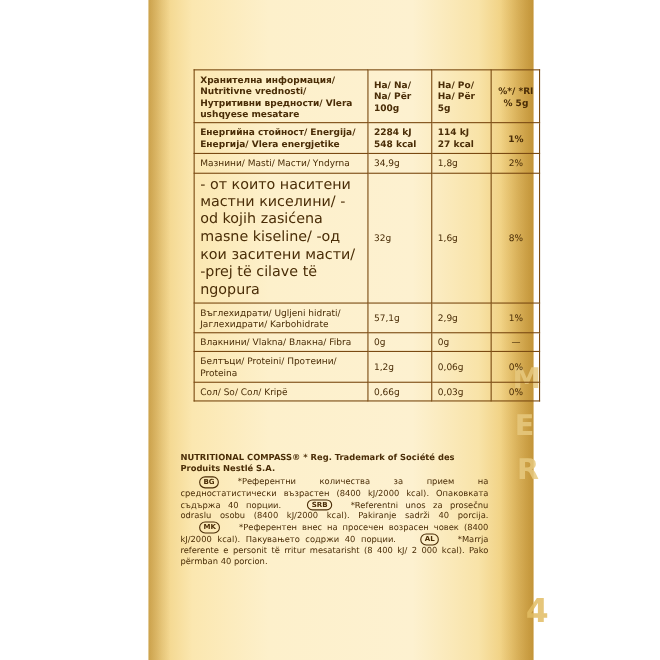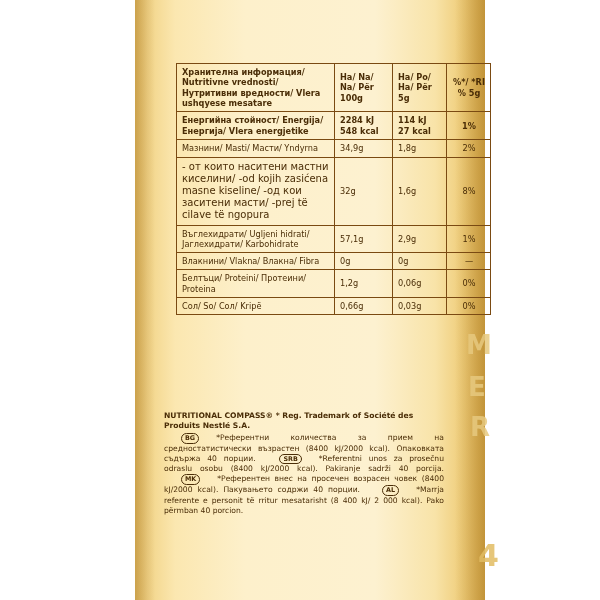--- a/index.html
+++ b/index.html
@@ -95,21 +95,21 @@
     font-size: 8.2px;
     padding-top: 6px;
     padding-bottom: 6px;
     line-height: 1.3;
   }
   .energy td {
     font-weight: bold;
   }
   .energy .c-label { line-height: 1.3; }
   .sub .c-label {
-    font-size: 10px;
+    font-size: 13px;
     line-height: 1.22;
   }
 
   .cell-lines span { display: block; }
 
   
   .compass {
     position: absolute;
     left: 164px;
     top: 411px;

